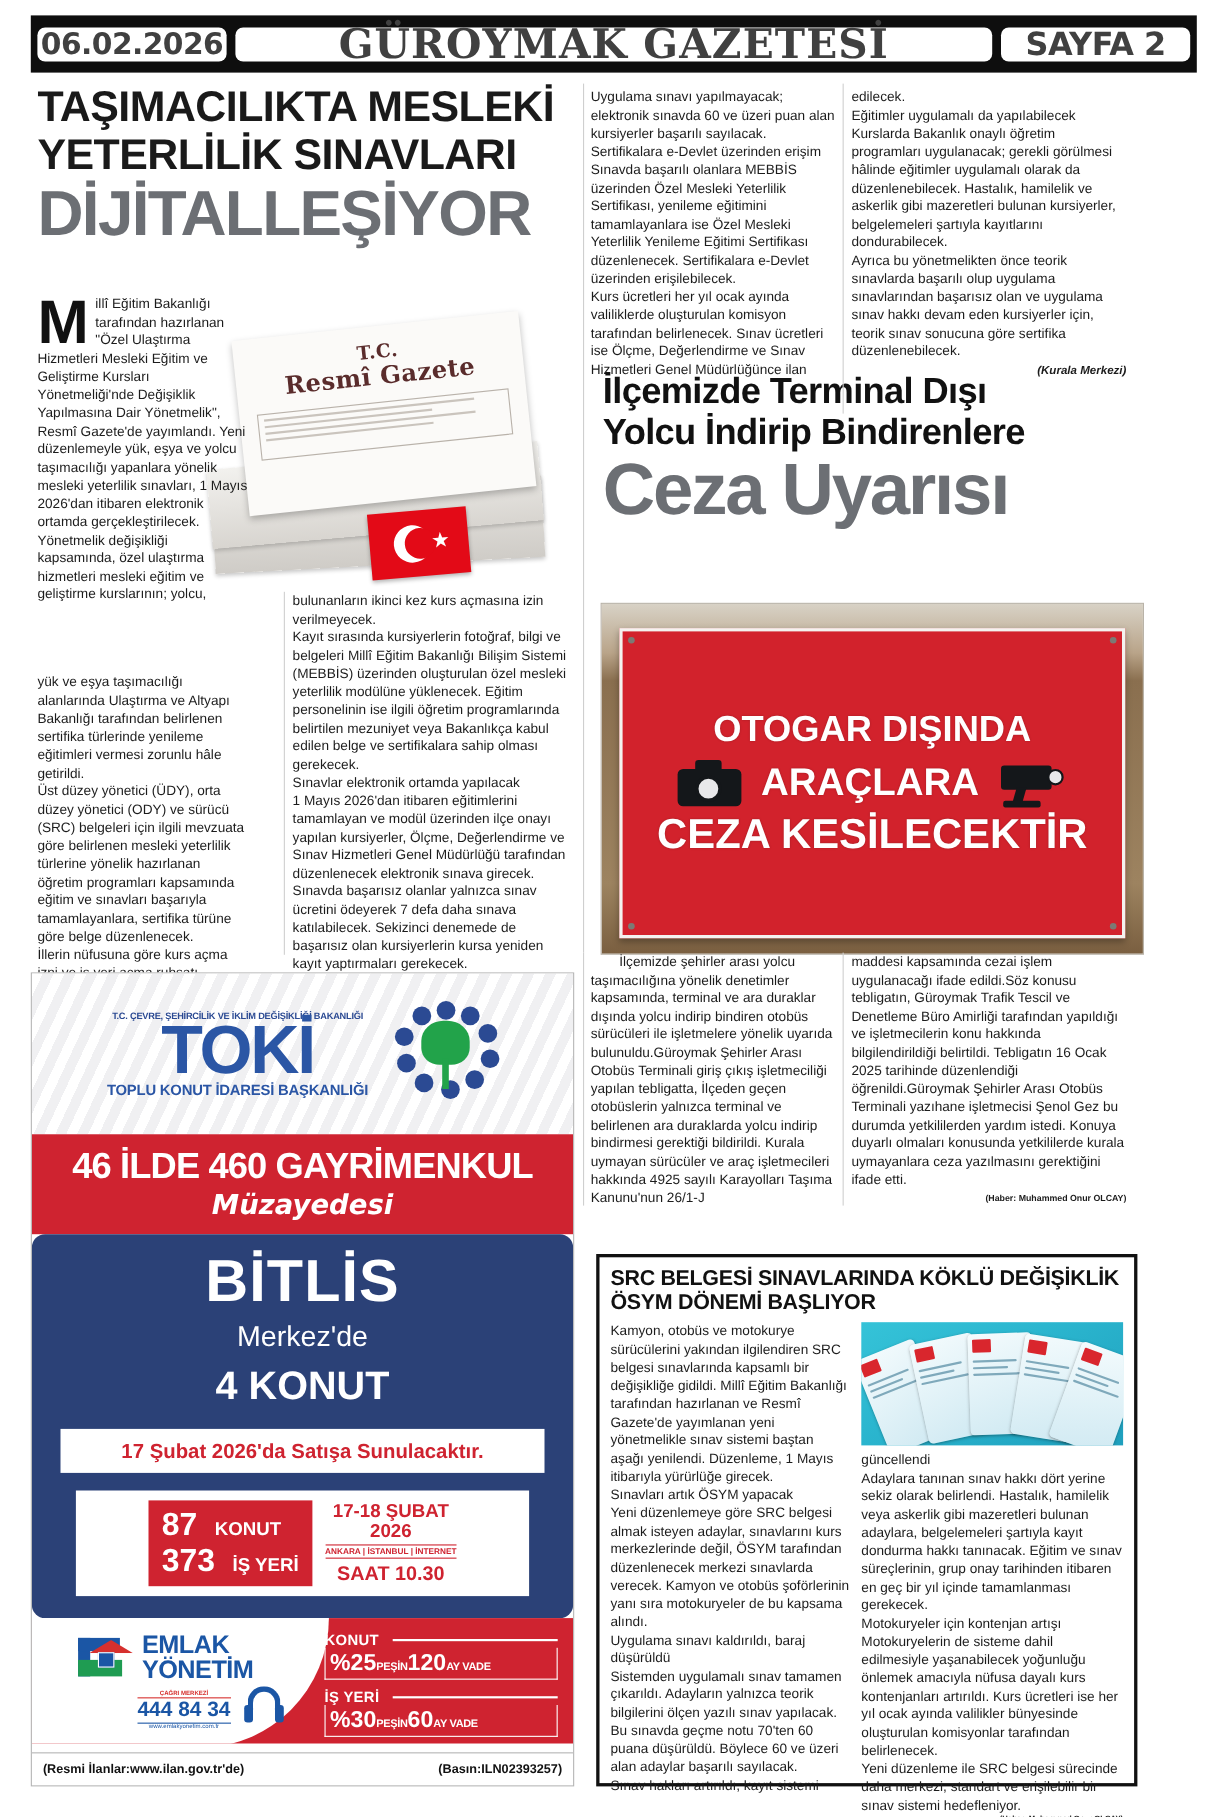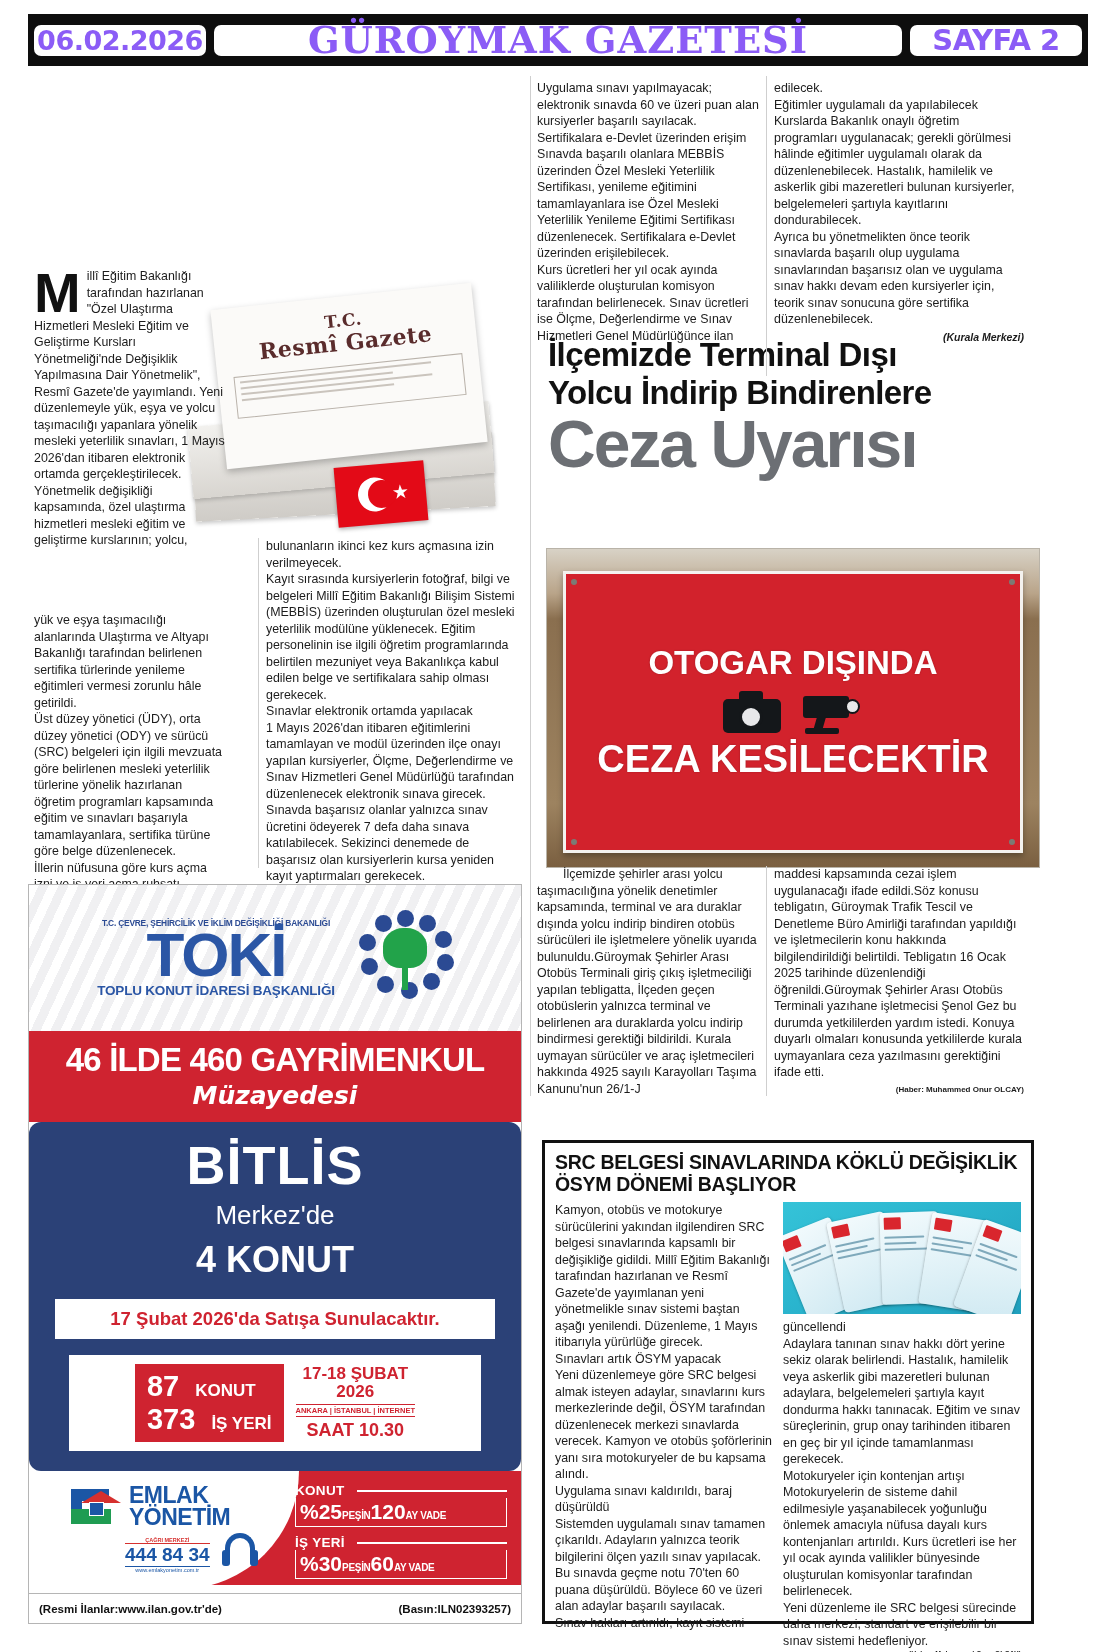--- a/index.html
+++ b/index.html
@@ -11,21 +11,21 @@
     overflow: hidden;
   }
   .page { position: relative; width: 1115px; height: 1652px; padding: 0; }
 
   
   .masthead {
     position: absolute; left: 28px; top: 14px; width: 1060px; height: 52px;
     background: #0e0e0e; display: flex; align-items: center; padding: 4px 6px;
   }
   .mh-box {
-    background: #ffffff; color: #8b5cf6; height: 31px;
+    background: #ffffff; color: #404040; height: 31px;
     display: flex; align-items: center; justify-content: center;
     border-radius: 7px; font-weight: 900; letter-spacing: -0.5px;
   }
   .mh-date { width: 172px; font-size: 27px; font-family: "DejaVu Sans", sans-serif; }
   .mh-title {
     flex: 1; margin: 0 8px; font-size: 37px; letter-spacing: 1px;
     font-family: "DejaVu Serif", serif; font-weight: 900;
   }
   .mh-page { width: 172px; font-size: 29px; font-family: "DejaVu Sans", sans-serif; }
 
@@ -269,20 +269,25 @@
 <body>
 
 <div class="page">
 
   <div class="masthead">
     <div class="mh-box mh-date">06.02.2026</div>
     <div class="mh-box mh-title">GÜROYMAK GAZETESİ</div>
     <div class="mh-box mh-page">SAYFA 2</div>
   </div>
 
+  <div class="hl1">
+    <div class="l1">TAŞIMACILIKTA MESLEKİ</div>
+    <div class="l2">YETERLİLİK SINAVLARI</div>
+    <div class="l3">DİJİTALLEŞİYOR</div>
+  </div>
 
   <div class="gazete-photo">
     <div class="gz-stack">
       <div class="gz-p3"></div>
       <div class="gz-p2"></div>
       <div class="gz-p1">
         <div class="gz-tc">T.C.</div>
         <div class="gz-rg">Resmî Gazete</div>
         <div class="gz-lines">
           <div class="gz-line m"></div>
@@ -337,20 +342,21 @@
 
   <div class="sign-photo">
     <div class="sign-plate">
       <div class="sign-line sl1">OTOGAR DIŞINDA</div>
       <div class="sl3row">
         <div class="cam-icon">
           <div class="cam-hump"></div>
             <div class="cam-body"></div>
             <div class="cam-lens"></div>
         </div>
+        <div class="sign-line sl3">ARAÇLARA</div>
         <div class="cctv-icon">
           <div class="cctv-body"></div>
             <div class="cctv-lens"></div>
             <div class="cctv-arm"></div>
             <div class="cctv-base"></div>
         </div>
       </div>
       <div class="sign-line sl4">CEZA KESİLECEKTİR</div>
       <div class="sign-screws" style="left:5px;top:5px;"></div>
       <div class="sign-screws" style="right:5px;top:5px;"></div>

